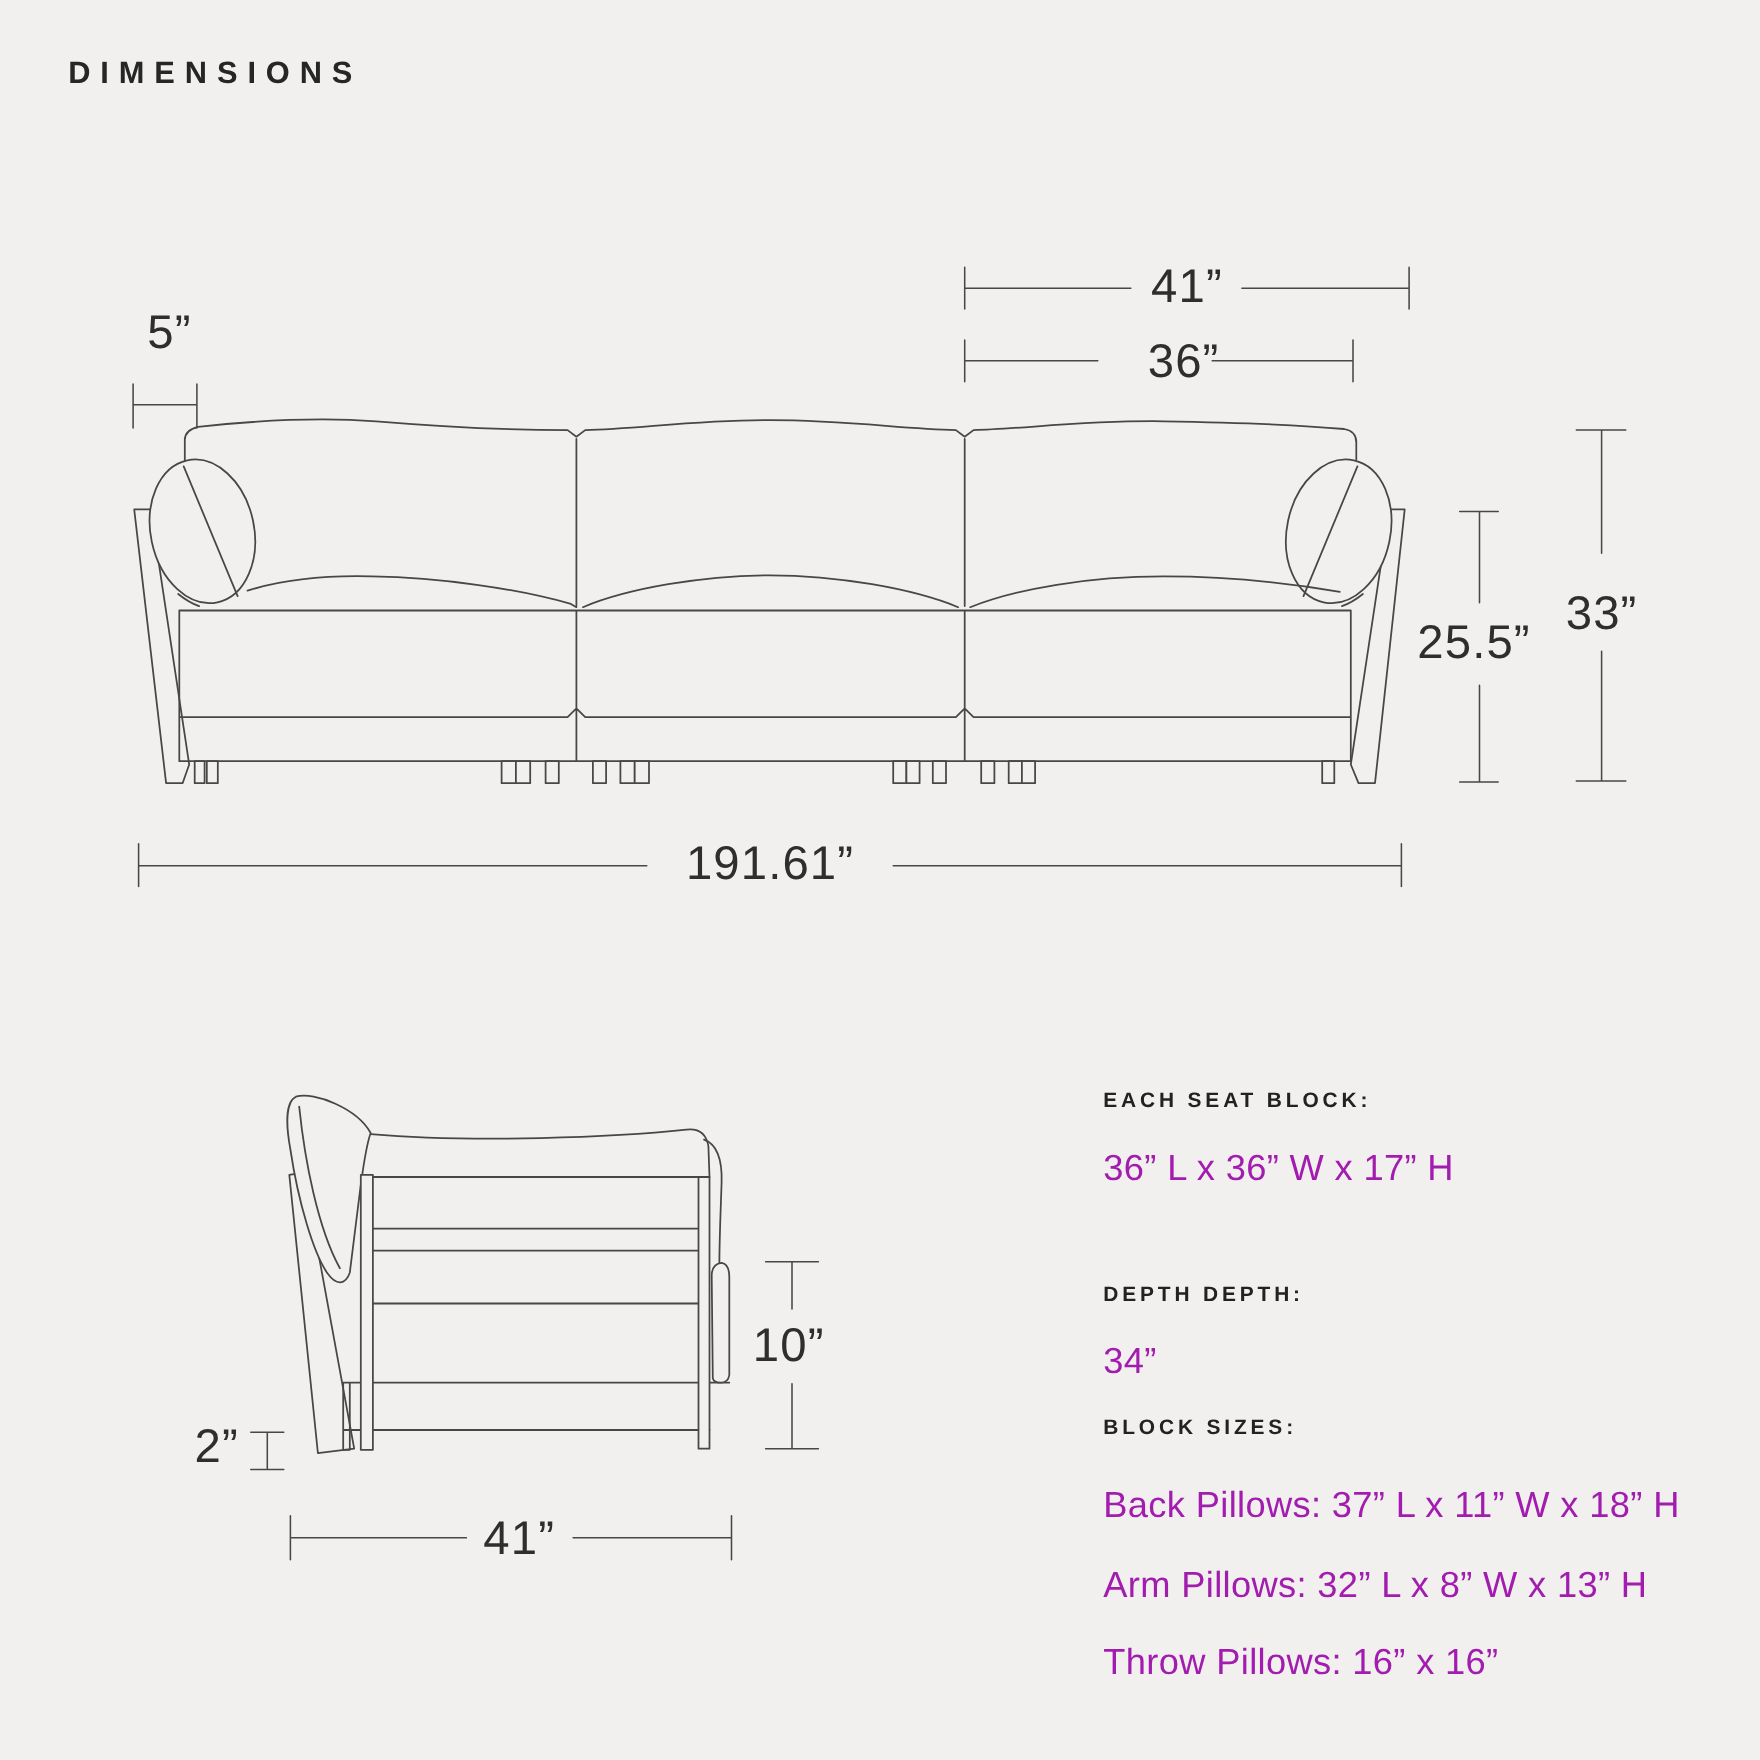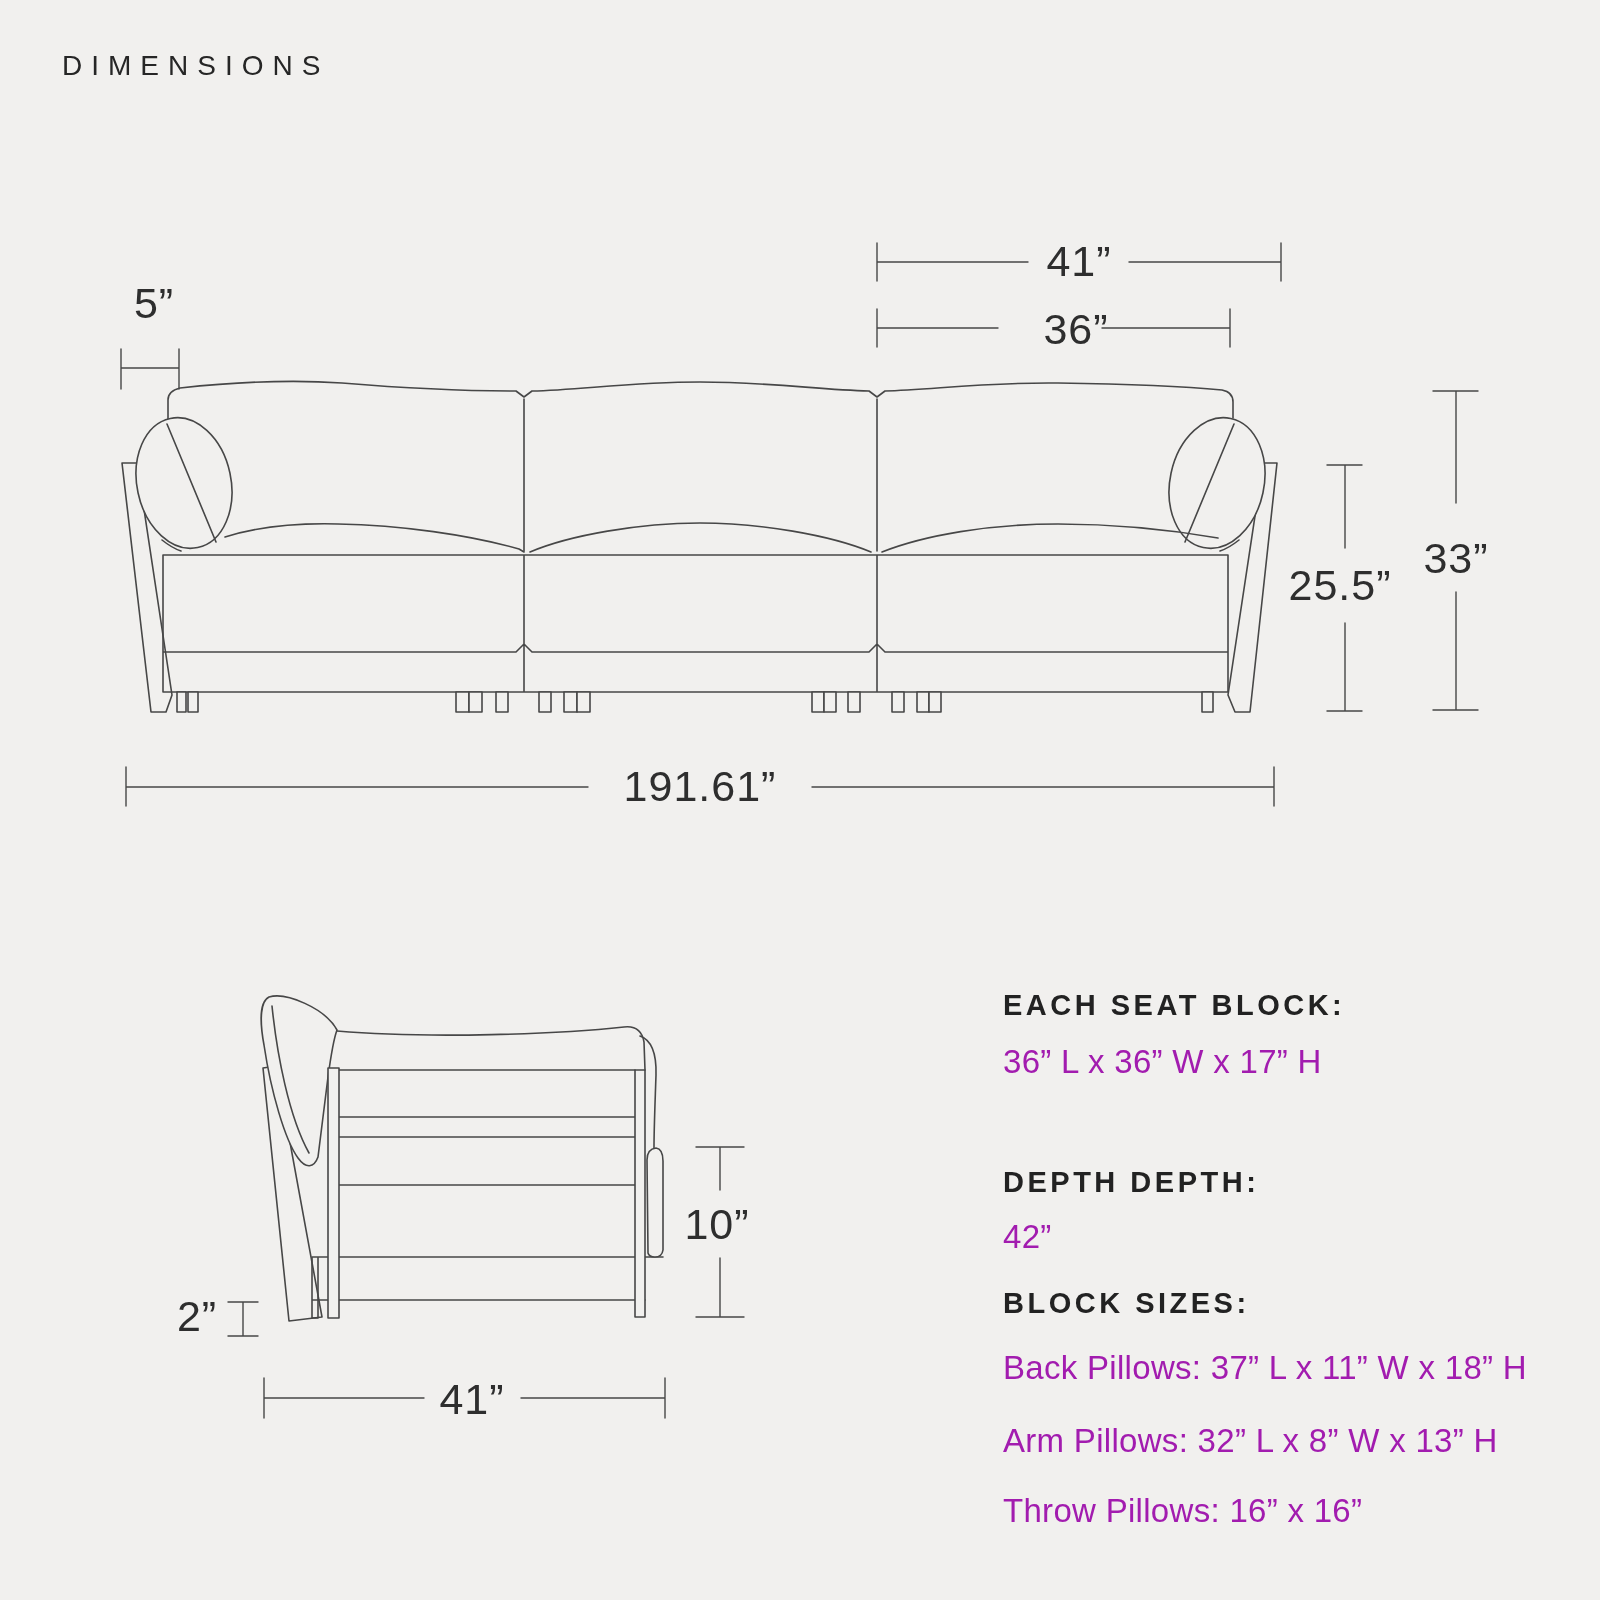--- a/index.html
+++ b/index.html
@@ -3,32 +3,32 @@
 <meta charset="utf-8">
 <style>
   html,body{margin:0;padding:0}
   body{
     width:1600px;height:1600px;position:relative;overflow:hidden;
     background:#f1f0ee;
     font-family:"Liberation Sans", sans-serif;
   }
   .page-title{
     position:absolute;left:62px;top:50px;
-    font-size:28px;font-weight:normal;letter-spacing:9px;color:#262626;
+    font-size:28px;font-weight:bold;letter-spacing:9px;color:#262626;
     white-space:nowrap;
   }
   svg{position:absolute;left:0;top:0}
   .dim{
     position:absolute;transform:translate(-50%,-50%);
     font-size:43px;color:#2e2e2e;letter-spacing:1px;white-space:nowrap;
     line-height:1;
   }
   .spec-h{
     position:absolute;left:1003px;
-    font-size:29px;font-weight:bold;letter-spacing:3.5px;color:#222;
+    font-size:19px;font-weight:bold;letter-spacing:3.5px;color:#222;
     white-space:nowrap;line-height:1;
   }
   .spec-b{
     position:absolute;left:1003px;
     font-size:33px;color:#a21caf;letter-spacing:0.3px;
     white-space:nowrap;line-height:1;
   }
 </style>
 </head>
 <body>
@@ -142,19 +142,19 @@
 
 <div class="dim" style="left:197px;top:1316px">2”</div>
 <div class="dim" style="left:717px;top:1224px">10”</div>
 <div class="dim" style="left:472px;top:1399px">41”</div>
 
 <div>
   <div class="spec-h" style="top:991px">EACH SEAT BLOCK:</div>
   <div class="spec-b" style="top:1045px">36” L x 36” W x 17” H</div>
 
   <div class="spec-h" style="top:1168px">DEPTH DEPTH:</div>
-  <div class="spec-b" style="top:1220px">42”</div>
+  <div class="spec-b" style="top:1220px">34”</div>
 
   <div class="spec-h" style="top:1289px">BLOCK SIZES:</div>
   <div class="spec-b" style="top:1351px">Back Pillows: 37” L x 11” W x 18” H</div>
   <div class="spec-b" style="top:1424px">Arm Pillows: 32” L x 8” W x 13” H</div>
   <div class="spec-b" style="top:1494px">Throw Pillows: 16” x 16”</div>
 </div>
 
 </body></html>

